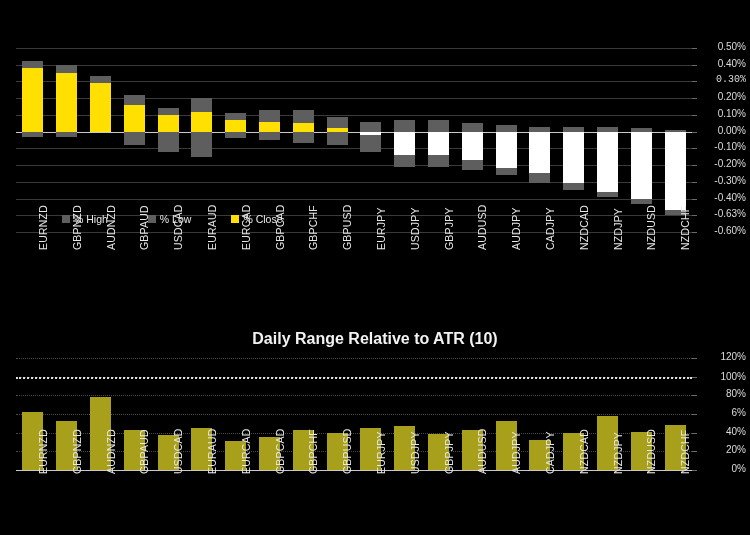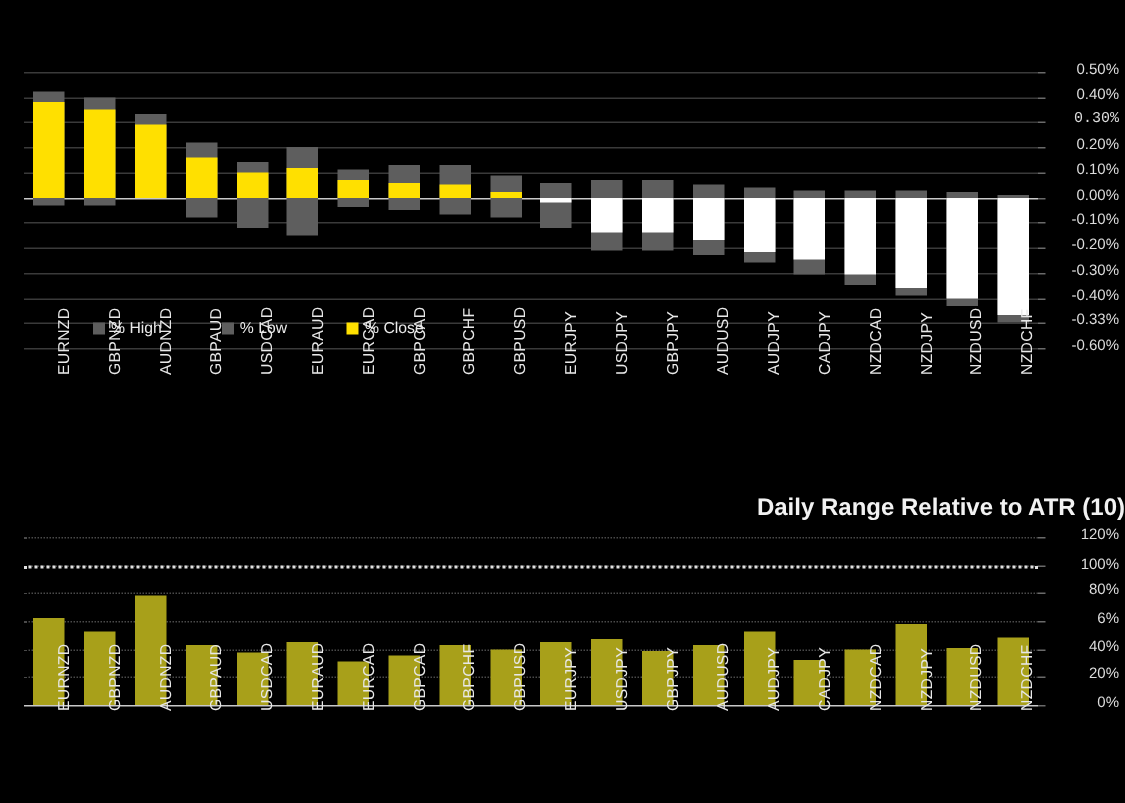--- a/index.html
+++ b/index.html
@@ -33,21 +33,21 @@
         transform:rotate(-90deg);transform-origin:left top;letter-spacing:.2px;}
 
   
   .legend{position:absolute;font-size:10.5px;color:#eaeaea;display:flex;align-items:center;gap:4px;}
   .legend .item{display:flex;align-items:center;gap:4px;margin-right:12px;margin-left:24px;}
   .swatch{display:inline-block;width:8px;height:8px;}
   .swatch.olive{width:34px;height:9px;background:#a8a01a;}
   .dots{display:inline-block;width:40px;border-top:2px dotted #e6e6e6;height:0;}
 
   
-  .title2{position:absolute;left:0;top:330px;width:750px;text-align:right;font-size:16px;font-weight:bold;color:#f2f2f2;}
+  .title2{position:absolute;left:0;top:330px;width:750px;text-align:center;font-size:16px;font-weight:bold;color:#f2f2f2;}
   .grid-dot{position:absolute;left:0;height:0;border-top:1px dotted #4a4a4a;}
   .atr-line{position:absolute;left:0;height:0;border-top:2px dotted #e0e0e0;}
   .bar{position:absolute;background:#a8a01a;}
   .baseline{position:absolute;left:0;height:1px;background:#c9c9c9;}
 </style>
 </head>
 <body>
 
 <div class="root">
 
@@ -161,21 +161,21 @@
       <div class="ylab" style="top: 124.636px; right: 4px;">0.00%</div>
       <div class="tickmark" style="left: 692px; top: 148.364px;"></div>
       <div class="ylab" style="top: 141.364px; right: 4px;">-0.10%</div>
       <div class="tickmark" style="left: 692px; top: 165.091px;"></div>
       <div class="ylab" style="top: 158.091px; right: 4px;">-0.20%</div>
       <div class="tickmark" style="left: 692px; top: 181.818px;"></div>
       <div class="ylab" style="top: 174.818px; right: 4px;">-0.30%</div>
       <div class="tickmark" style="left: 692px; top: 198.545px;"></div>
       <div class="ylab" style="top: 191.545px; right: 4px;">-0.40%</div>
       <div class="tickmark" style="left: 692px; top: 215.273px;"></div>
-      <div class="ylab" style="top: 208.273px; right: 4px;">-0.33%</div>
+      <div class="ylab" style="top: 208.273px; right: 4px;">-0.63%</div>
       <div class="tickmark" style="left: 692px; top: 232px;"></div>
       <div class="ylab" style="top: 225px; right: 4px;">-0.60%</div>
     </div>
   <div id="chart1-xlabels">
       <div class="xlab" style="left: 36.9px; top: 250px;">EURNZD</div>
       <div class="xlab" style="left: 70.7px; top: 250px;">GBPNZD</div>
       <div class="xlab" style="left: 104.5px; top: 250px;">AUDNZD</div>
       <div class="xlab" style="left: 138.3px; top: 250px;">GBPAUD</div>
       <div class="xlab" style="left: 172.1px; top: 250px;">USDCAD</div>
       <div class="xlab" style="left: 205.9px; top: 250px;">EURAUD</div>

